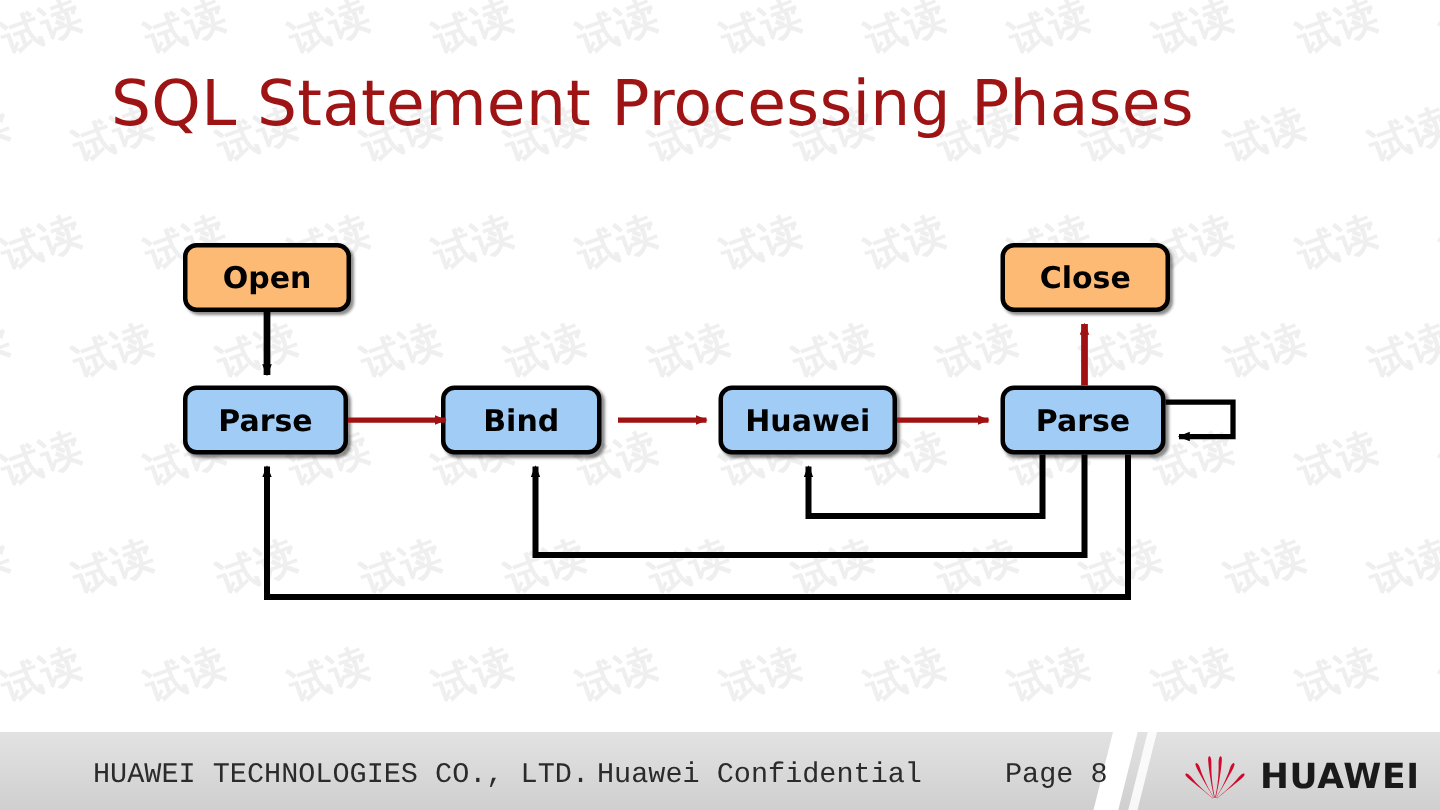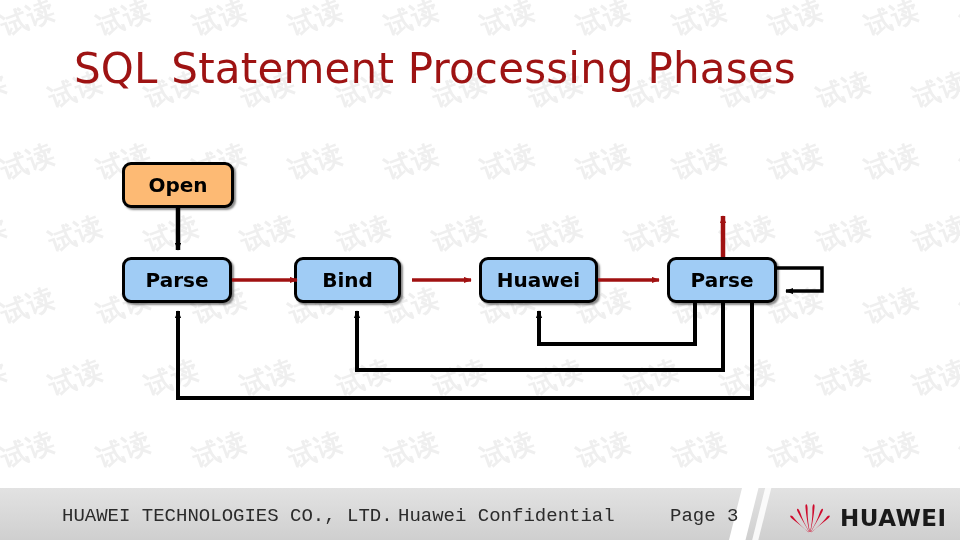--- a/index.html
+++ b/index.html
@@ -267,28 +267,31 @@
     </div>
     <div class="node blue" id="node-bind">
       <span>Bind</span>
     </div>
     <div class="node blue" id="node-exec">
       <span>Huawei</span>
     </div>
     <div class="node blue" id="node-fetch">
       <span>Parse</span>
     </div>
+    <div class="node close" id="node-close">
+      <span>Close</span>
+    </div>
   </div>
 
   <div class="footer">
     <div class="footer-slash"></div>
     <div class="footer-slash2"></div>
     <div class="footer-text" id="ft-company">HUAWEI TECHNOLOGIES CO., LTD.</div>
     <div class="footer-text" id="ft-conf">Huawei Confidential</div>
-    <div class="footer-text" id="ft-page">Page 3</div>
+    <div class="footer-text" id="ft-page">Page 8</div>
   </div>
 
   <div class="logo">
     <svg class="logo-mark" viewBox="0 0 44 30">
       <g fill="#CF0A2C">
         <path d="M22 29 C20.4 22.5 19.4 14 19.6 6.4 C19.65 3.4 19.2 1.6 18.5 1.2 C17.8 0.9 17.3 2.0 17.45 4.0 C17.9 10.6 19.6 21.0 21.4 28.4 C21.55 28.9 21.8 29.2 22 29 Z"></path>
         <path d="M21.3 28.8 C17.8 23.2 14.3 16.0 12.2 9.6 C11.35 7.0 10.3 5.6 9.5 5.7 C8.75 5.8 8.8 7.0 9.7 8.8 C12.6 14.6 17.7 22.8 21.0 28.9 C21.25 29.2 21.45 29.1 21.3 28.8 Z"></path>
         <path d="M20.6 29.0 C15.7 25.2 9.9 19.9 6.0 14.9 C4.4 12.9 3.0 12.2 2.4 12.8 C1.85 13.4 2.55 14.5 4.1 15.8 C9.2 20.1 16.0 25.3 20.4 29.2 C20.7 29.45 20.85 29.2 20.6 29.0 Z"></path>
         <path d="M22 29 C23.6 22.5 24.6 14 24.4 6.4 C24.35 3.4 24.8 1.6 25.5 1.2 C26.2 0.9 26.7 2.0 26.55 4.0 C26.1 10.6 24.4 21.0 22.6 28.4 C22.45 28.9 22.2 29.2 22 29 Z"></path>
         <path d="M22.7 28.8 C26.2 23.2 29.7 16.0 31.8 9.6 C32.65 7.0 33.7 5.6 34.5 5.7 C35.25 5.8 35.2 7.0 34.3 8.8 C31.4 14.6 26.3 22.8 23.0 28.9 C22.75 29.2 22.55 29.1 22.7 28.8 Z"></path>

